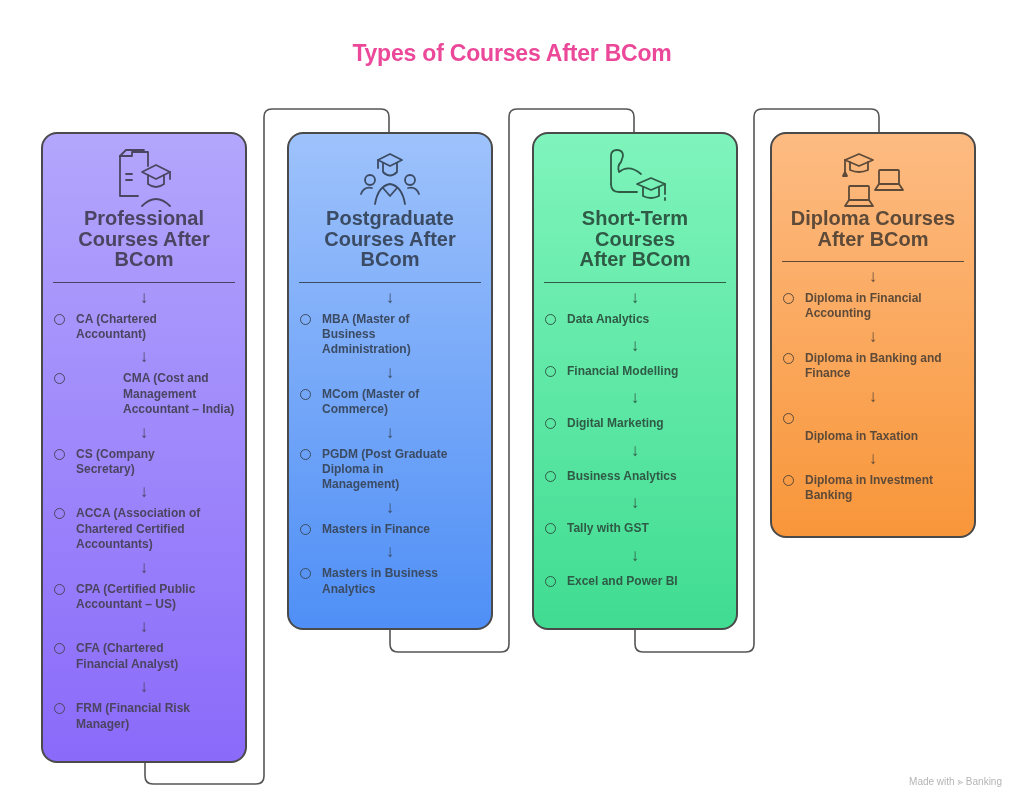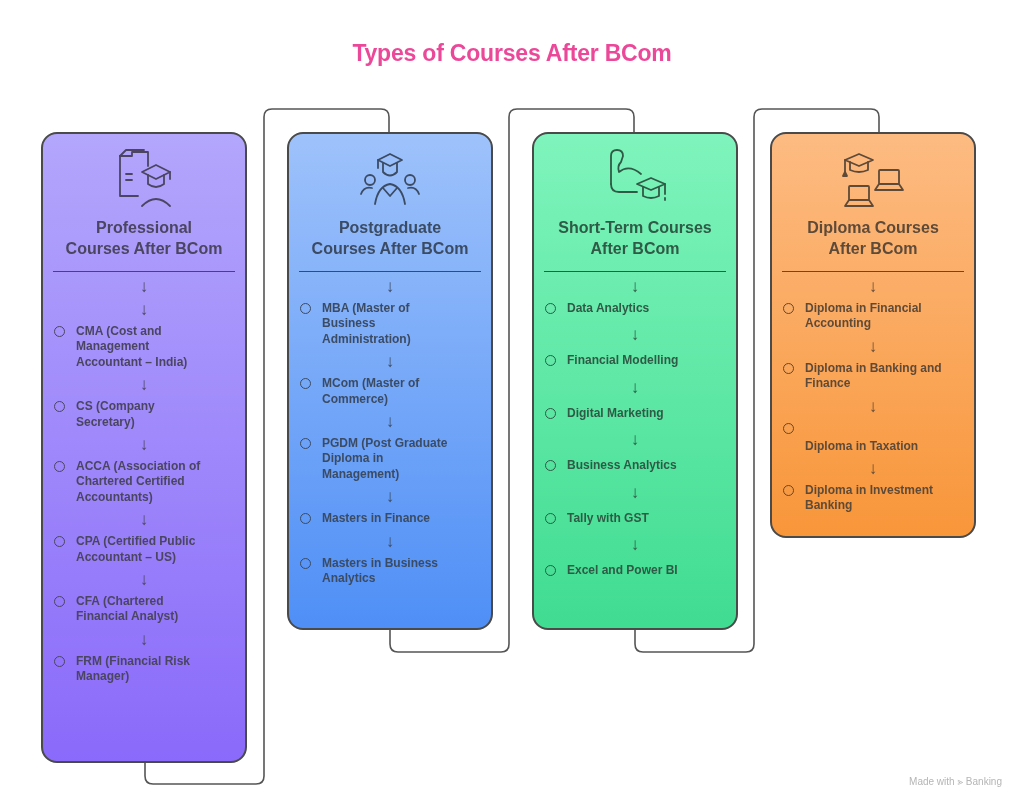--- a/index.html
+++ b/index.html
@@ -13,22 +13,22 @@
     font-size:23px; font-weight:bold; color:#ec4899; letter-spacing:-0.2px;
   }
   svg.connectors { position:absolute; left:0; top:0; }
   .card {
     position:absolute; box-sizing:border-box;
     border:2px solid #4a4a4a; border-radius:16px;
     padding:0 10px;
   }
   .card .icon { display:block; margin:14px auto 0 auto; }
   .card .ctitle {
-    text-align:center; font-weight:bold; font-size:16px; line-height:20.5px;
-    margin-top:10px; padding-bottom:12px; border-bottom:1.5px solid #4a4a4a;
+    text-align:center; font-weight:bold; font-size:20px; line-height:20.5px;
+    margin-top:0; padding-bottom:12px; border-bottom:1.5px solid #4a4a4a;
   }
   .arrow {
     text-align:center; font-size:17px; line-height:17px; height:17px; margin:6px 0 6px 0;
   }
   .item { display:flex; align-items:flex-start; }
   .item .dot {
     width:9px; height:9px; border:1.8px solid currentColor; border-radius:50%;
     margin-top:2px; margin-right:11px; margin-left:1px; flex:0 0 auto;
   }
   .item .txt { font-weight:bold; font-size:12px; line-height:15.4px; }
@@ -57,24 +57,28 @@
     <path d="M30 24 L44 17 L58 24 L44 31 Z"></path>
       <path d="M36 27 L36 36 Q44 42 52 36 L52 27"></path>
     <path d="M58 24 L58 31"></path>
       <path d="M30 58 Q44 44 58 58"></path>
   </svg>
   <div class="ctitle" style="border-color:#4b4561;">
     <div>Professional</div>
     <div>Courses After BCom</div>
   </div>
   <div class="arrow">↓</div>
-  <div class="arrow">↓</div>
-  <div class="item">
-      <span class="dot"></span>
-      <span class="txt" style="width:125px;">CMA (Cost and Management Accountant – India)</span>
+  <div class="item">
+      <span class="dot"></span>
+      <span class="txt" style="width:120px;">CA (Chartered Accountant)</span>
+    </div>
+  <div class="arrow">↓</div>
+  <div class="item">
+      <span class="dot"></span>
+      <span class="txt" style="width:125px;margin-left:47px;">CMA (Cost and Management Accountant – India)</span>
     </div>
   <div class="arrow">↓</div>
   <div class="item">
       <span class="dot"></span>
       <span class="txt" style="width:110px;">CS (Company Secretary)</span>
     </div>
   <div class="arrow">↓</div>
   <div class="item">
       <span class="dot"></span>
       <span class="txt" style="width:135px;">ACCA (Association of Chartered Certified Accountants)</span>

